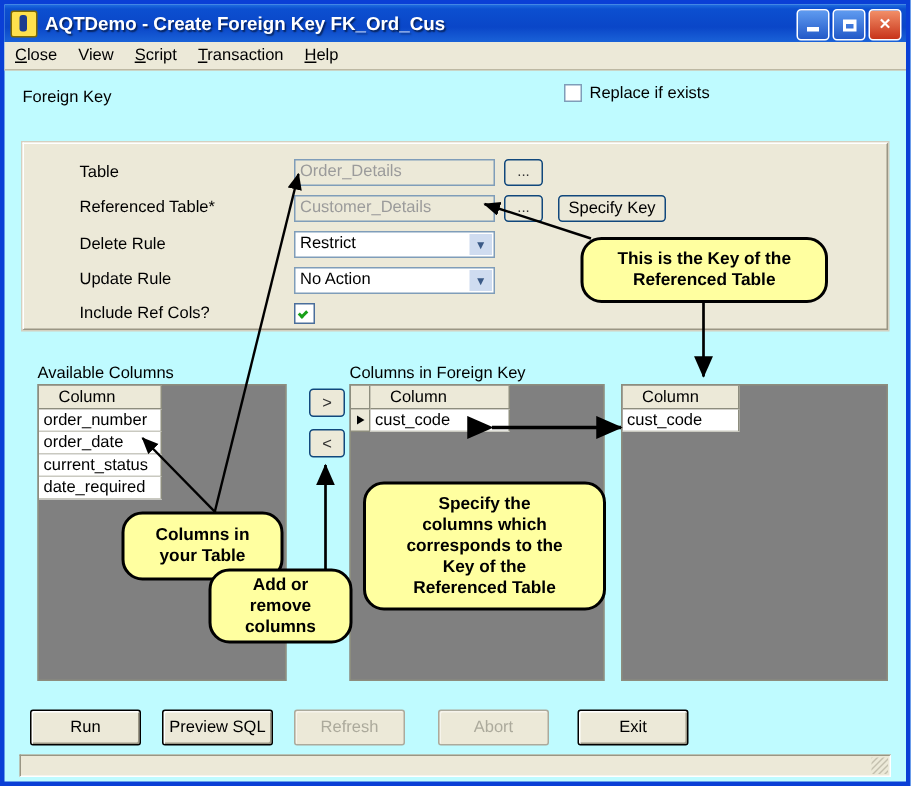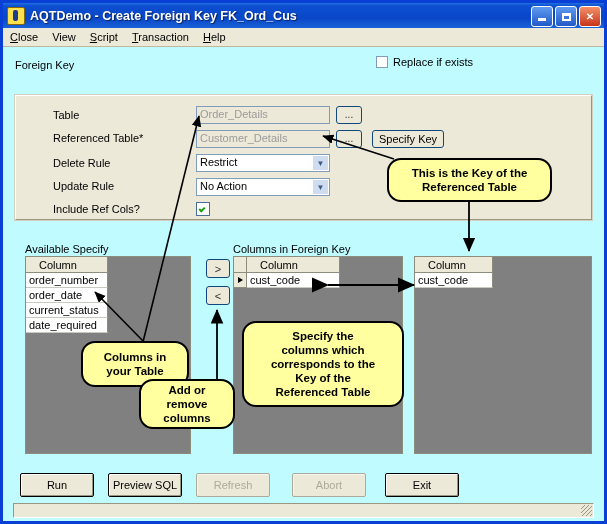--- a/index.html
+++ b/index.html
@@ -228,21 +228,21 @@
     <span class="combo-arrow">▼</span>
   </div>
 
   <div class="field combo" style="top:175px">
     <span>No Action</span>
     <span class="combo-arrow">▼</span>
   </div>
 
   <span class="cbox checked" style="position:absolute;left:193px;top:199px;width:14px;height:14px;"></span>
 
-  <span class="list-title" style="left:22px;top:240px">Available Specify</span>
+  <span class="list-title" style="left:22px;top:240px">Available Columns</span>
   <div class="grid" style="left:22px;top:253px;width:166px;height:198px">
     <div class="grid-head">
       <div class="gh-cell" style="width:82px">Column</div>
     </div>
     <div class="grid-row">
       <div class="gr-cell" style="width:82px">order_number</div>
     </div>
     <div class="grid-row">
       <div class="gr-cell" style="width:82px">order_date</div>
     </div>

